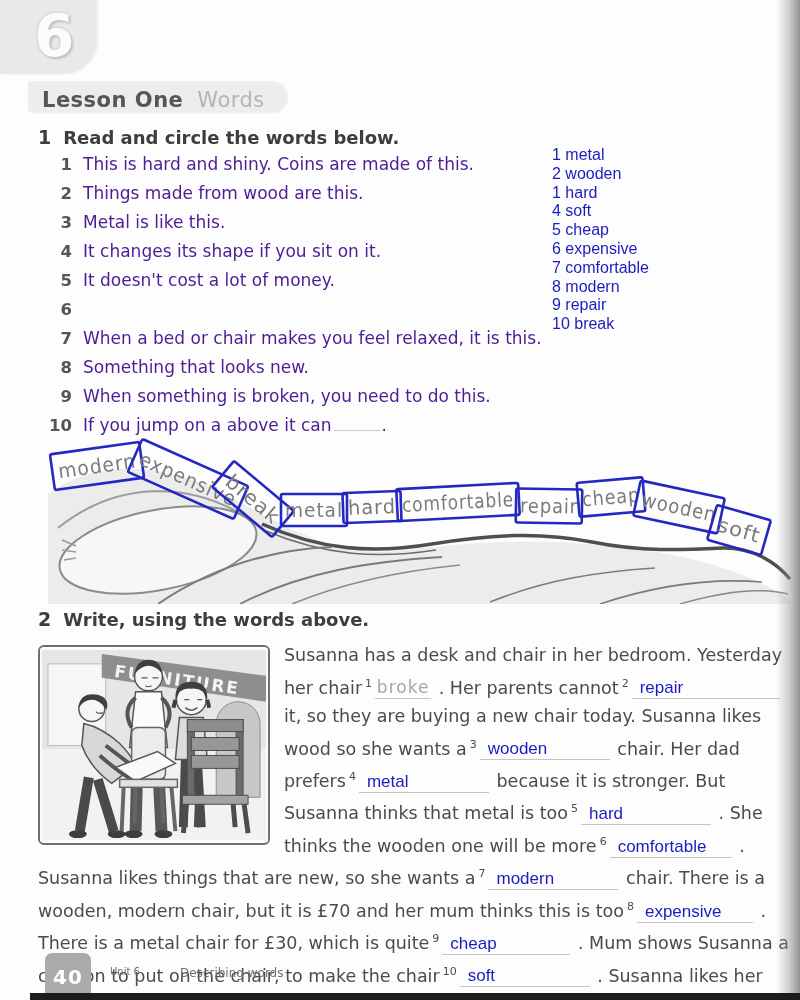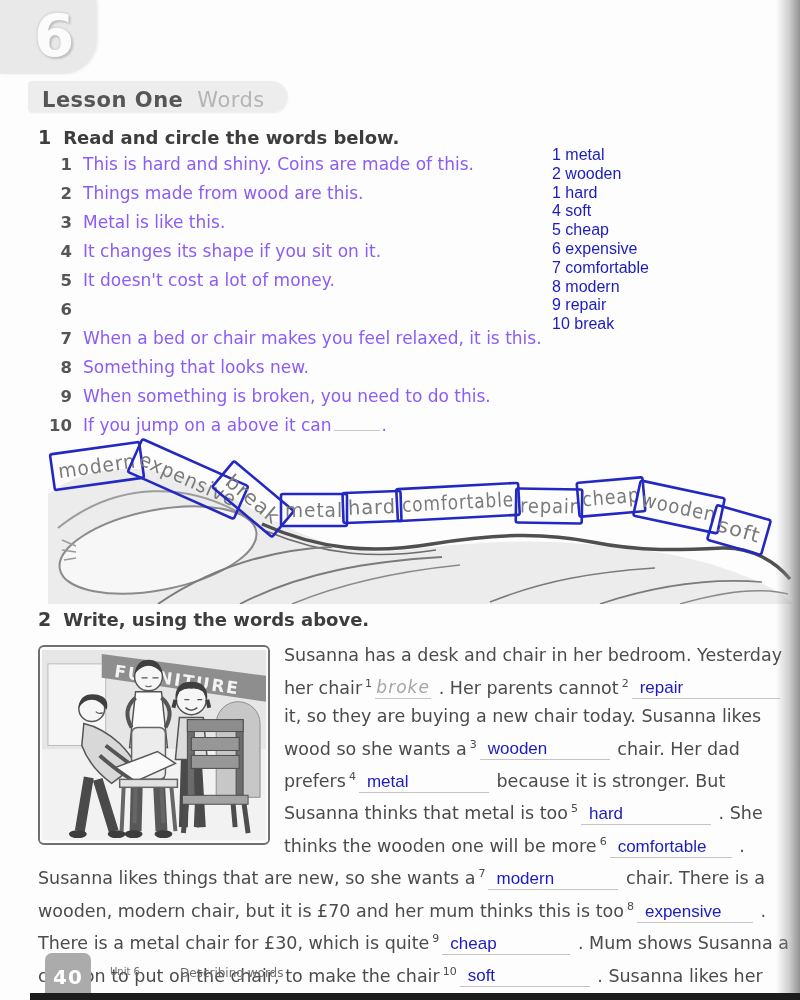--- a/index.html
+++ b/index.html
@@ -21,39 +21,39 @@
   .lesson-sub{font-size:21px;color:#b4b4b4;letter-spacing:.5px;}
 
   
   .ex-heading{position:absolute;display:flex;gap:12px;align-items:baseline;}
   .ex1-heading{left:38px;top:126px;}
   .ex-num{font-size:19px;font-weight:bold;color:#3d3d3d;}
   .ex-instr{font-size:18px;font-weight:bold;color:#3d3d3d;}
   .q-list{position:absolute;left:44px;top:150px;}
   .q-row{display:flex;height:29px;align-items:baseline;line-height:29px;}
   .q-n{width:28px;text-align:right;font-weight:bold;font-size:16.5px;color:#555;}
-  .q-t{margin-left:11px;font-size:17px;color:#8b5cf6;}
+  .q-t{margin-left:11px;font-size:17px;color:#4c1d95;}
   .mini-blank{display:inline-block;width:46px;border-bottom:1.5px solid #c9c9c9;height:14px;margin:0 2px;}
   .ans-col{position:absolute;left:552px;top:146px;font-family:"Liberation Sans",sans-serif;
     font-size:16px;color:#1c1cbe;line-height:18.8px;}
 
   
   .bed-wrap{position:absolute;left:40px;top:432px;width:756px;height:172px;}
   .wbox{fill:none;stroke:#2328c2;stroke-width:2.6px;}
   .wtxt{font-family:"DejaVu Sans",sans-serif;font-size:20px;fill:#7b7b7b;text-anchor:middle;letter-spacing:1px;}
 
   
   .ex2-heading{left:38px;top:608px;}
   .ex2-body{position:absolute;left:38px;top:641px;width:752px;font-size:17.5px;color:#4b4b4b;line-height:28.6px;}
   .store-fig{float:left;width:228px;height:196px;margin:4px 14px 4px 0;border:2px solid #6f6f6f;
     border-radius:6px;background:#ffffff;overflow:hidden;}
   .blank{display:inline-block;border-bottom:1.7px solid #c4c4c4;height:21px;line-height:21px;
     vertical-align:baseline;padding-left:8px;margin:0 2px;}
   .blank .ans{font-family:"Liberation Sans",sans-serif;font-size:17px;color:#1b1bc2;}
-  .blank .ans.example{font-family:"DejaVu Sans",sans-serif;font-style:italic;color:#a6a6a6;letter-spacing:1px;margin-top:16px;}
+  .blank .ans.example{font-family:"DejaVu Sans",sans-serif;color:#a6a6a6;letter-spacing:1px;margin-top:16px;}
   sup.bn{font-size:11px;color:#4b4b4b;margin:0 1px 0 3px;}
   .b0{min-width:56px;text-align:center;padding-left:0;}
   .b1{min-width:140px;}.b2{min-width:122px;}.b3{min-width:122px;}.b4{min-width:122px;}
   .b5{min-width:114px;}.b6{min-width:122px;}.b7{min-width:108px;}.b8{min-width:120px;}.b9{min-width:122px;}
 
   
   .page-tab{position:absolute;left:45px;top:953px;width:46px;height:47px;background:#ababab;border-radius:7px;
     display:flex;align-items:center;justify-content:center;}
   .page-num{font-size:20px;font-weight:bold;color:#ffffff;letter-spacing:1px;}
   .footer-unit{position:absolute;left:110px;top:966px;font-size:10px;color:#6e6e6e;}

